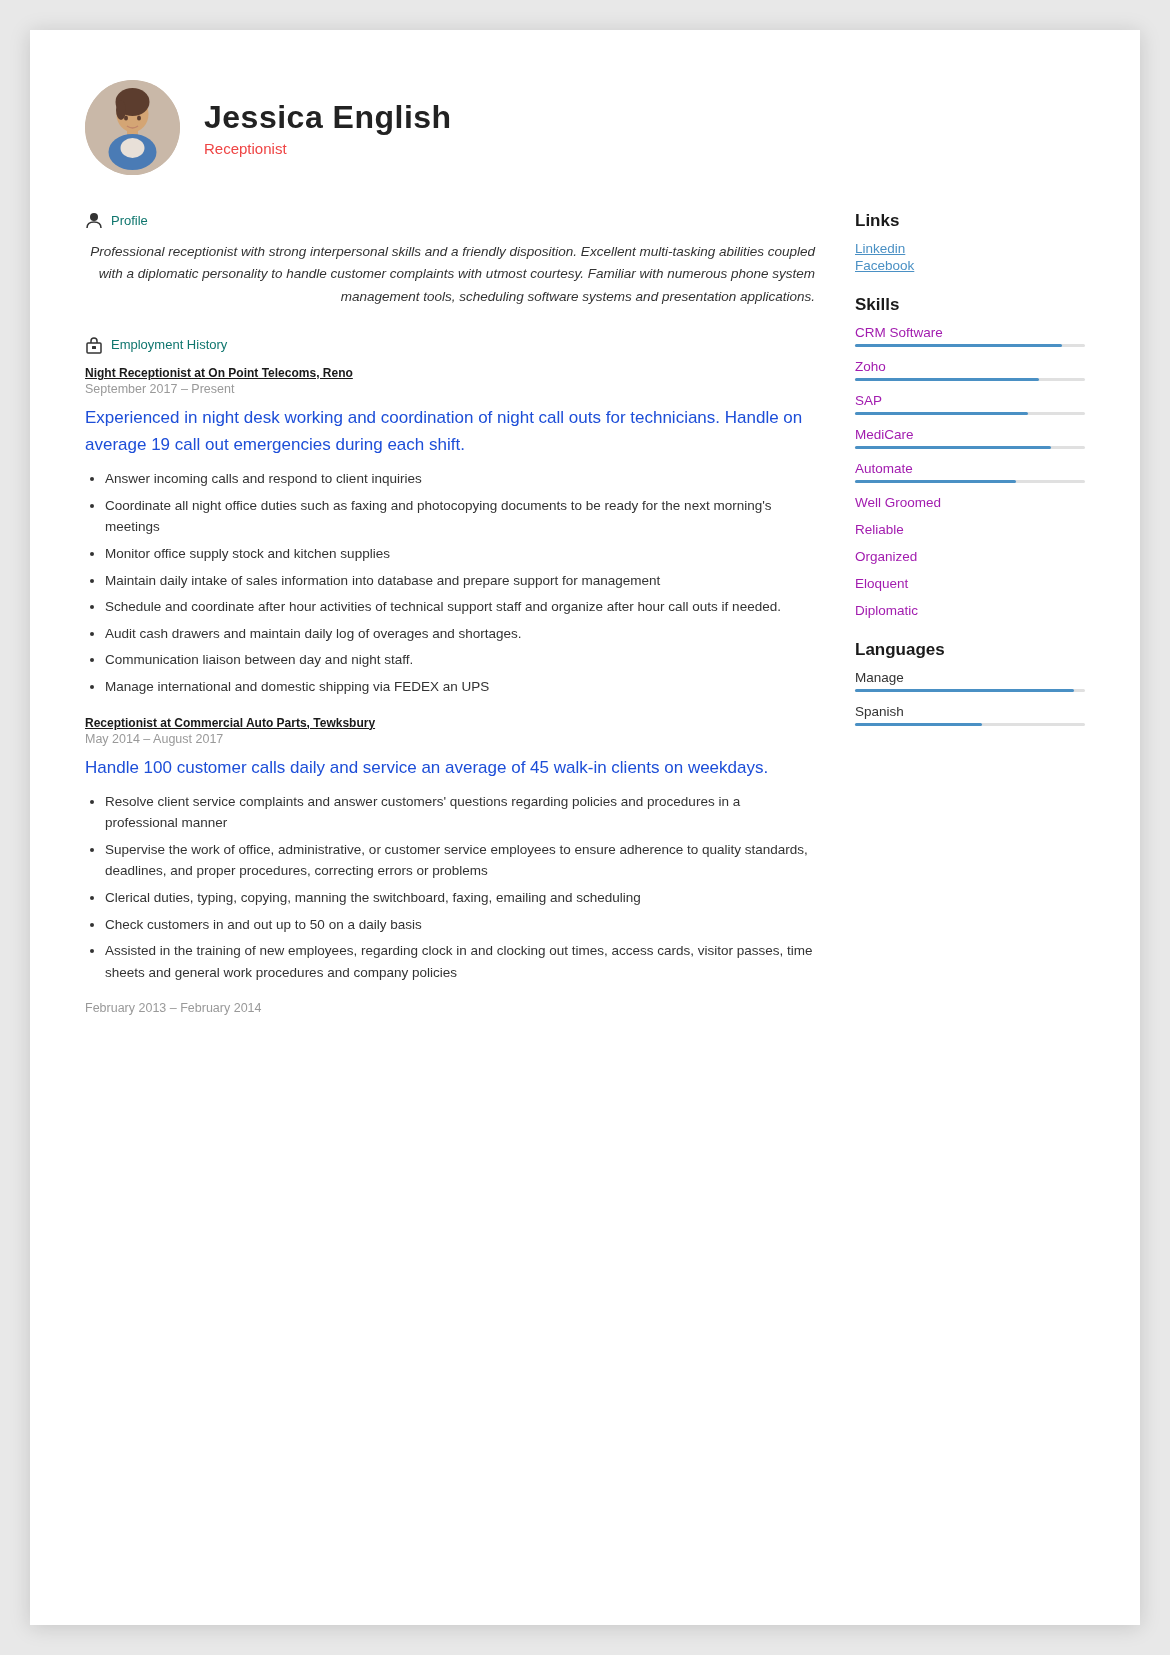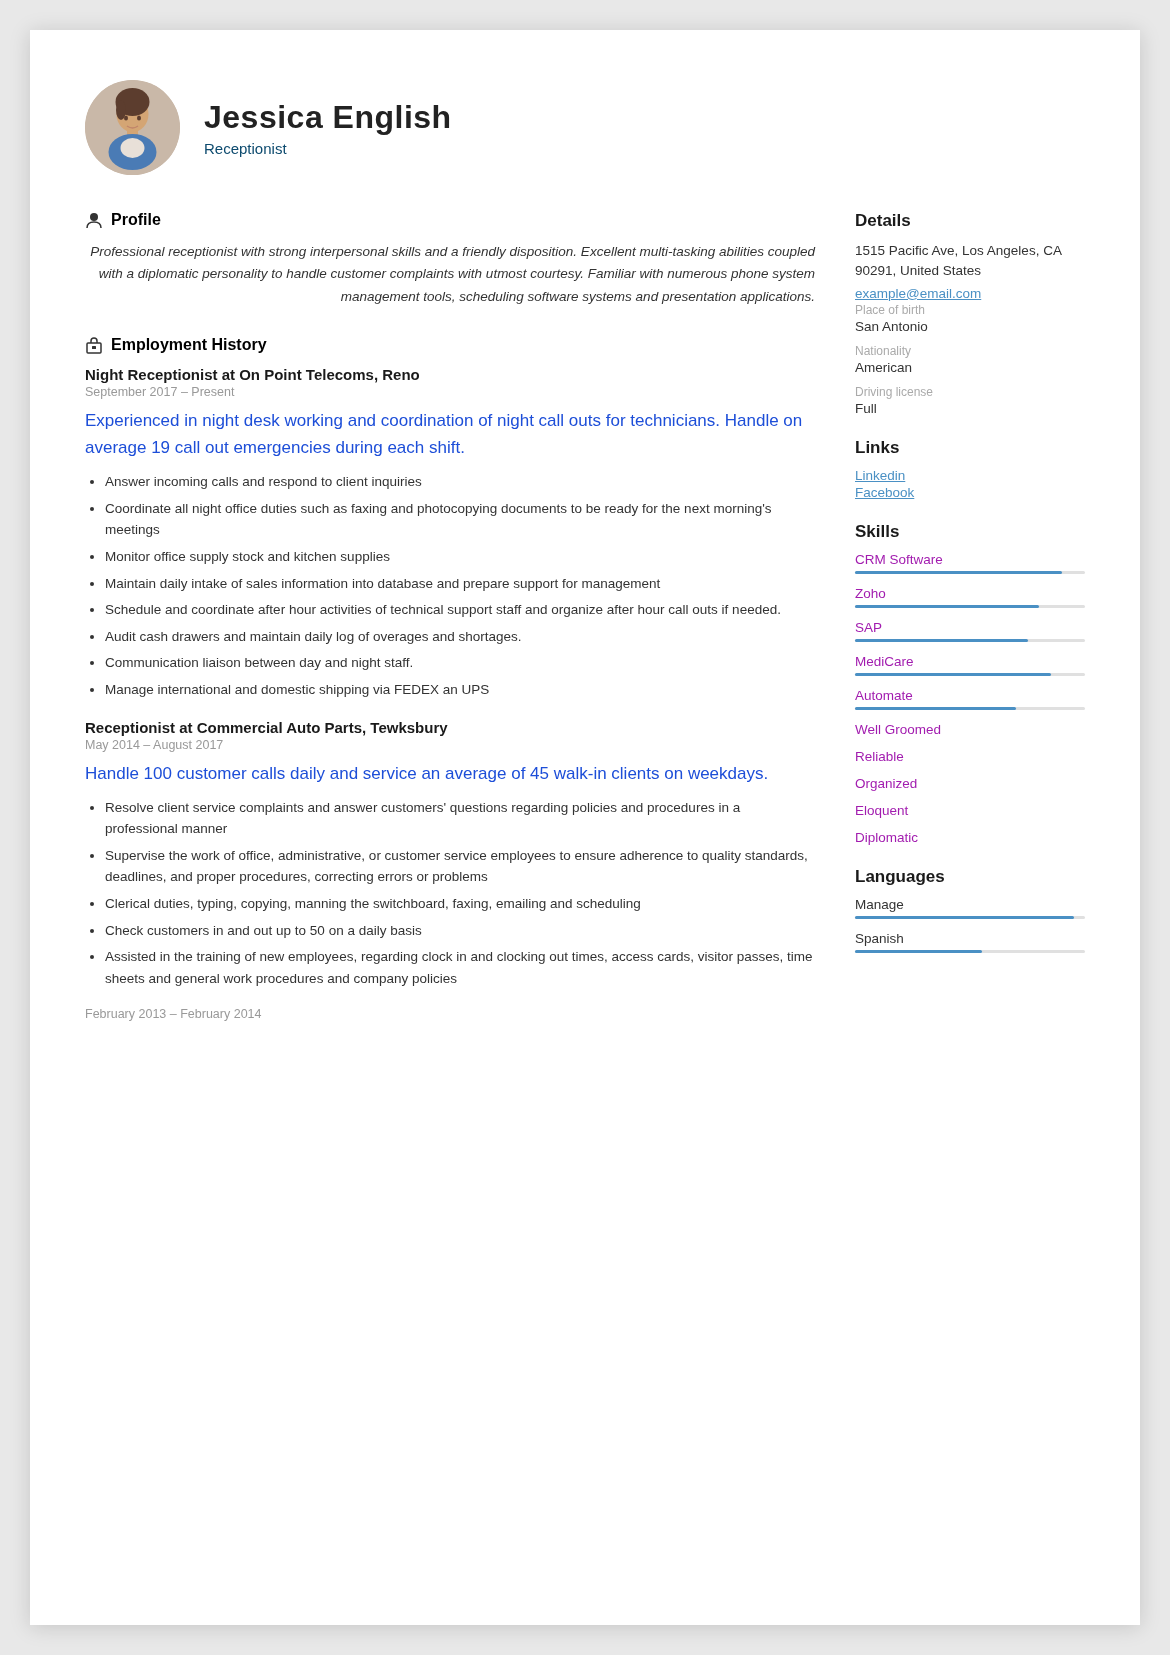--- a/index.html
+++ b/index.html
@@ -44,21 +44,21 @@
       height: 95px;
     }
     .header-text h1 {
       font-size: 32px;
       font-weight: 700;
       color: #222;
       letter-spacing: 0.5px;
     }
     .header-text .subtitle {
       font-size: 15px;
-      color: #0c4a6e;
+      color: #ef4444;
       margin-top: 4px;
     }
     
     .body-layout {
       display: flex;
       flex: 1;
       gap: 40px;
     }
     .left-col {
       flex: 1;
@@ -79,37 +79,38 @@
       border-bottom: none;
     }
     .section-icon {
       width: 18px;
       height: 18px;
       margin-right: 8px;
       color: #333;
       flex-shrink: 0;
     }
     .section-title {
-      font-size: 16px;
-      font-weight: 700;
-      color: #000000;
+      font-size: 13px;
+      font-weight: 400;
+      color: #0f766e;
     }
     .profile-text {
       font-size: 13.5px;
       color: #333;
       line-height: 1.65;
       font-style: italic;
       text-align: right;
     }
     
     .job-title {
-      font-size: 15px;
+      font-size: 12px;
       font-weight: 700;
       color: #1a1a1a;
       margin-bottom: 2px;
+      text-decoration: underline;
     }
     .job-dates {
       font-size: 12.5px;
       color: #999;
       margin-bottom: 8px;
     }
     .job-summary {
       font-size: 17px;
       color: #1d4ed8;
       line-height: 1.6;
@@ -280,31 +281,20 @@
             </div>
             <div>
               <div class="job-dates">February 2013 – February 2014</div>
             </div>
           </div>
       </div>
     </div>
 
     <div class="right-col">
 
-      <div class="right-section">
-        <div class="right-section-title">Details</div>
-        <div class="detail-address">1515 Pacific Ave, Los Angeles, CA 90291, United States</div>
-        <a class="detail-link" href="#">example@email.com</a>
-        <div class="detail-label">Place of birth</div>
-        <div class="detail-value">San Antonio</div>
-        <div class="detail-label">Nationality</div>
-        <div class="detail-value">American</div>
-        <div class="detail-label">Driving license</div>
-        <div class="detail-value">Full</div>
-      </div>
 
       <div class="right-section">
         <div class="right-section-title">Links</div>
         <div id="links-container">
             <a class="detail-link" href="#">Linkedin</a>
             <a class="detail-link" href="#">Facebook</a>
           </div>
       </div>
 
       <div class="right-section">

